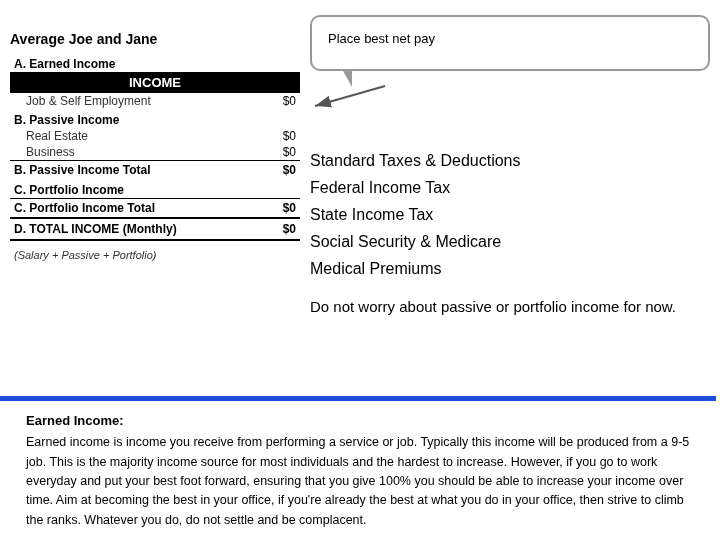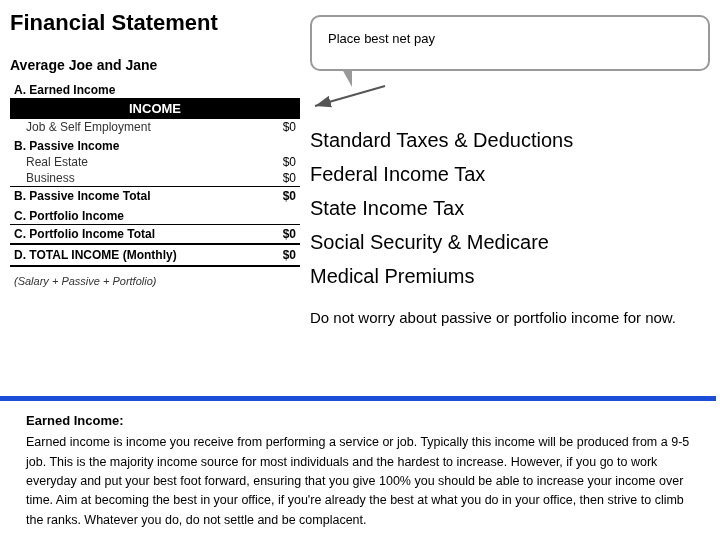--- a/index.html
+++ b/index.html
@@ -122,22 +122,22 @@
       bottom: -18px;
       left: 30px;
       width: 0;
       height: 0;
       border-left: 10px solid transparent;
       border-right: 0px solid transparent;
       border-top: 18px solid #999;
     }
 
     .deductions-list {
-      margin-top: 12px;
-      font-size: 20px;
+      margin-top: 36px;
+      font-size: 16px;
       line-height: 1.7;
       color: #000;
     }
 
     .deductions-list .list-item {
       display: block;
     }
 
     .no-worry {
       margin-top: 14px;
@@ -164,21 +164,20 @@
       font-size: 13px;
       margin-bottom: 2px;
     }
   </style>
 </head>
 <body>
 
 <div class="main-container">
 
   <div class="left-panel">
-    <div class="fs-title">Financial Statement</div>
     <div class="fs-subtitle">Average Joe and Jane</div>
 
     <table class="fs-table">
       <tbody>
           <tr>
         <td colspan="2" class="section-label">A. Earned Income</td>
       </tr>
 
       <tr>
         <td colspan="2" class="income-header">INCOME</td>

